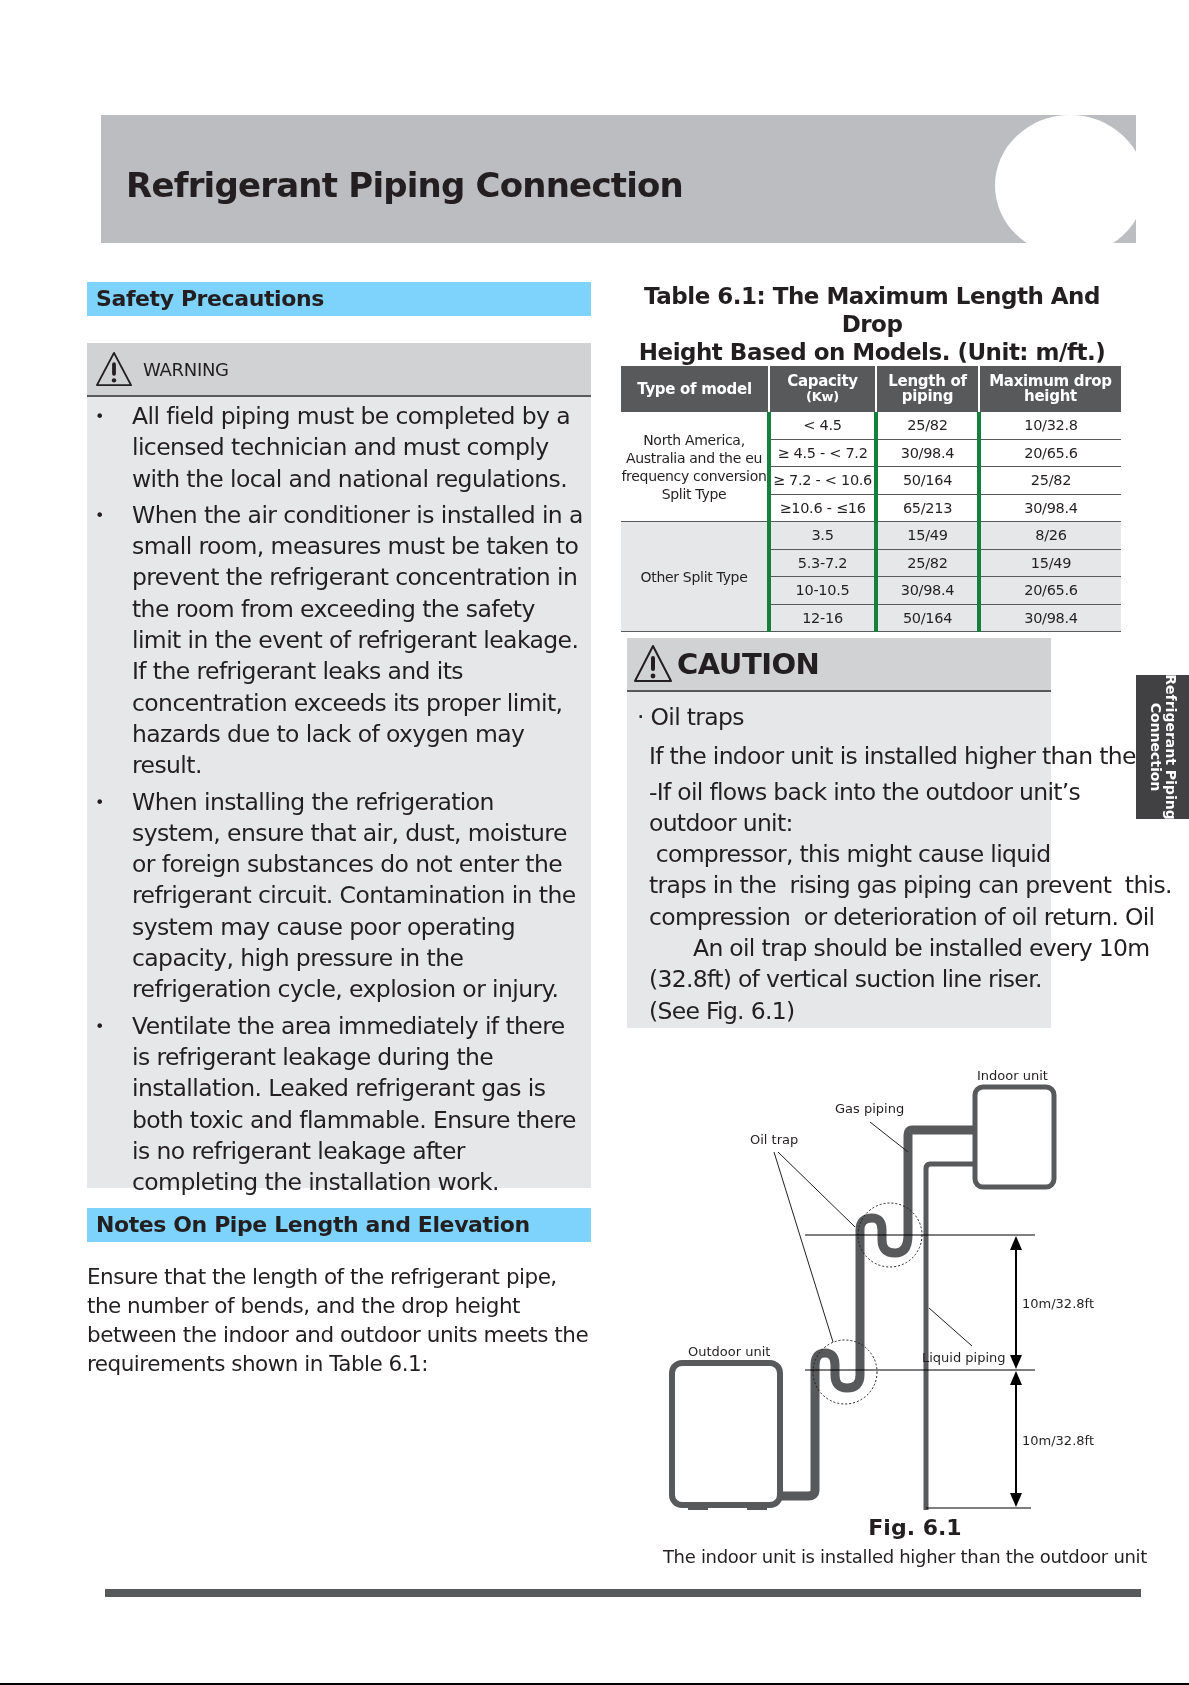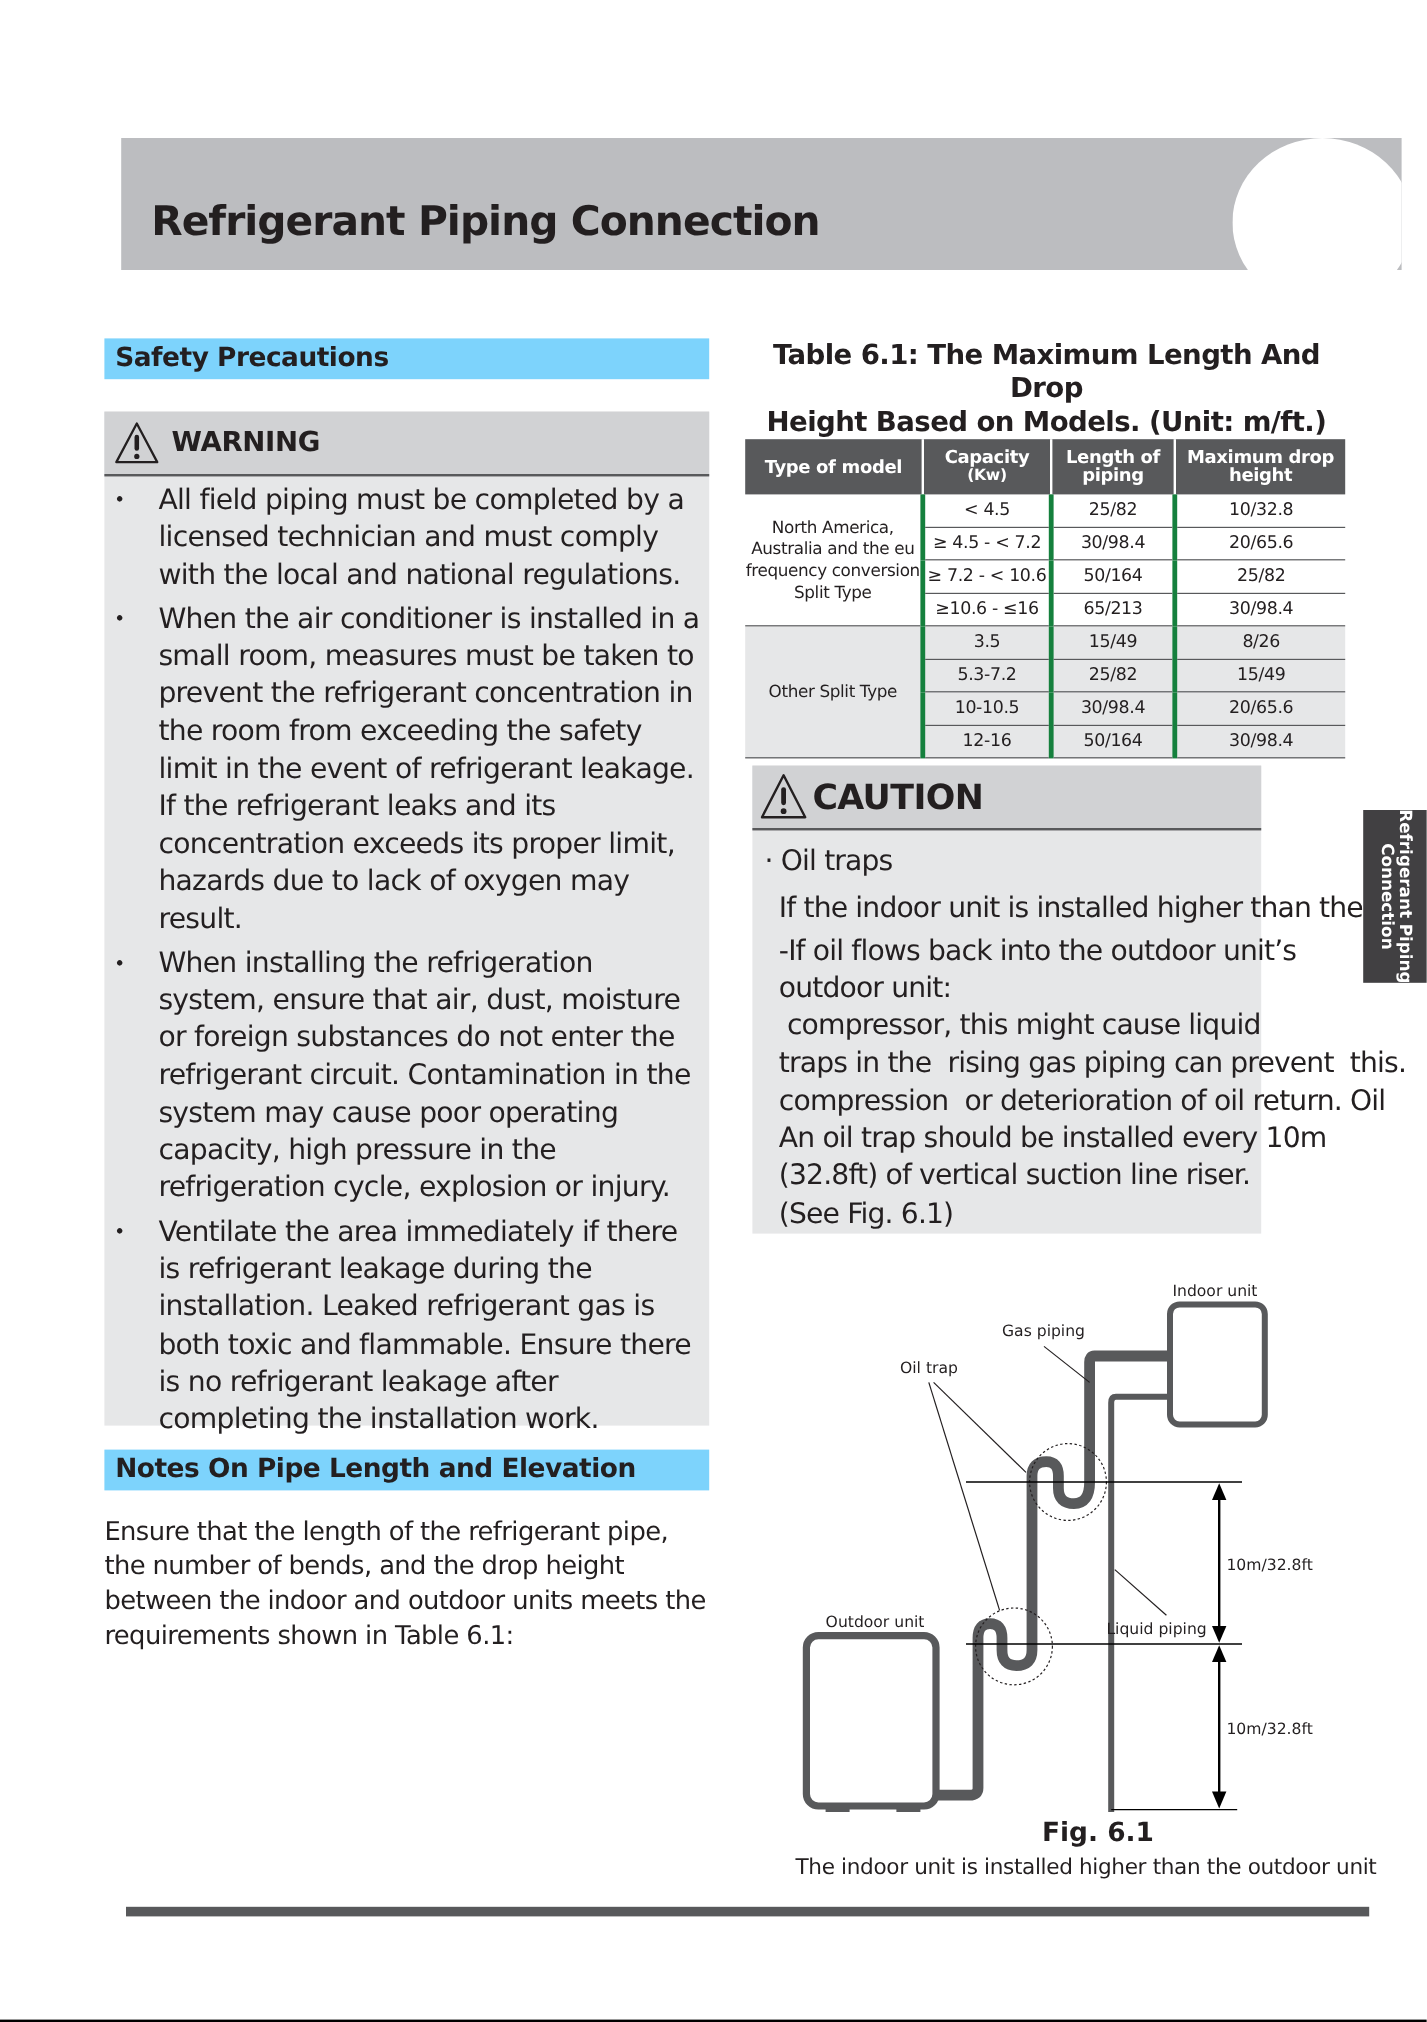--- a/index.html
+++ b/index.html
@@ -2,23 +2,22 @@
 <html><head>
 <meta charset="utf-8">
 <style>
   html, body { margin: 0; padding: 0; }
   body {
     width: 1189px; height: 1685px; position: relative; overflow: hidden;
     background: #ffffff; color: #231f20;
     font-family: "DejaVu Sans", "Liberation Sans", sans-serif;
   }
   .banner {
-    position: absolute; left: 101px; top: 115px; width: 1035px; height: 110px;
+    position: absolute; left: 101px; top: 115px; width: 1035px; height: 128px;
     background: #bcbdc0;
-    padding-left: 32px;
   }
   .banner-title {
     position: absolute; left: 25px; top: 50px; font-size: 34px; font-weight: bold;
     letter-spacing: -0.8px; color: #231f20;
   }
   .banner-circle {
     position: absolute; right: 0; top: 0; width: 141px; height: 141px;
     overflow: hidden;
   }
   .banner-circle::before {
@@ -32,21 +31,21 @@
   }
   .warn-box {
     position: absolute; left: 87px; top: 343px; width: 504px; height: 845px;
     background: #e6e7e8;
   }
   .warn-head {
     height: 52px; background: #d1d2d4; border-bottom: 2px solid #58595b;
     display: flex; align-items: center; padding-left: 8px;
   }
   .warn-head svg { width: 38px; height: 36px; }
-  .warn-title { font-size: 23px; font-weight: bold; margin-left: 10px; letter-spacing: -0.3px; }
+  .warn-title { font-size: 18px; font-weight: normal; margin-left: 10px; letter-spacing: -0.3px; }
   .bullets { list-style: none; margin: 0; padding: 4px 0 0 0; }
   .bullets li {
     position: relative; padding-left: 45px; font-size: 23.5px; line-height: 31.3px;
     letter-spacing: -0.6px; margin-bottom: 5px; padding-right: 4px;
   }
   .bullets li .dot {
     position: absolute; left: 8px; top: 0; font-size: 16px;
   }
   .notes-text {
     position: absolute; left: 87px; top: 1262px; width: 504px; font-size: 21.5px;
@@ -219,21 +218,21 @@
   </div>
   <div class="caution-body">
     <div><span>· </span><span>Oil traps</span></div>
     <div class="sub" id="caution-lines">
         <div class="line" style="white-space: pre;">If the indoor unit is installed higher than the</div>
         <div class="line" style="white-space: pre; margin-top: 4px;">-If oil flows back into the outdoor unit’s</div>
         <div class="line" style="white-space: pre;">outdoor unit:</div>
         <div class="line" style="white-space: pre;"> compressor, this might cause liquid</div>
         <div class="line" style="white-space: pre;">traps in the  rising gas piping can prevent  this.</div>
         <div class="line" style="white-space: pre;">compression  or deterioration of oil return. Oil</div>
-        <div class="line" style="white-space: pre;">An oil trap should be installed every 10m</div>
+        <div class="line" style="white-space: pre; margin-left: 44px;">An oil trap should be installed every 10m</div>
         <div class="line" style="white-space: pre;">(32.8ft) of vertical suction line riser.</div>
         <div class="line" style="white-space: pre;">(See Fig. 6.1)</div>
       </div>
   </div>
 </div>
 
 <div class="side-tab">
   <div class="side-tab-text">
     <div>Refrigerant Piping</div>
     <div>Connection</div>

